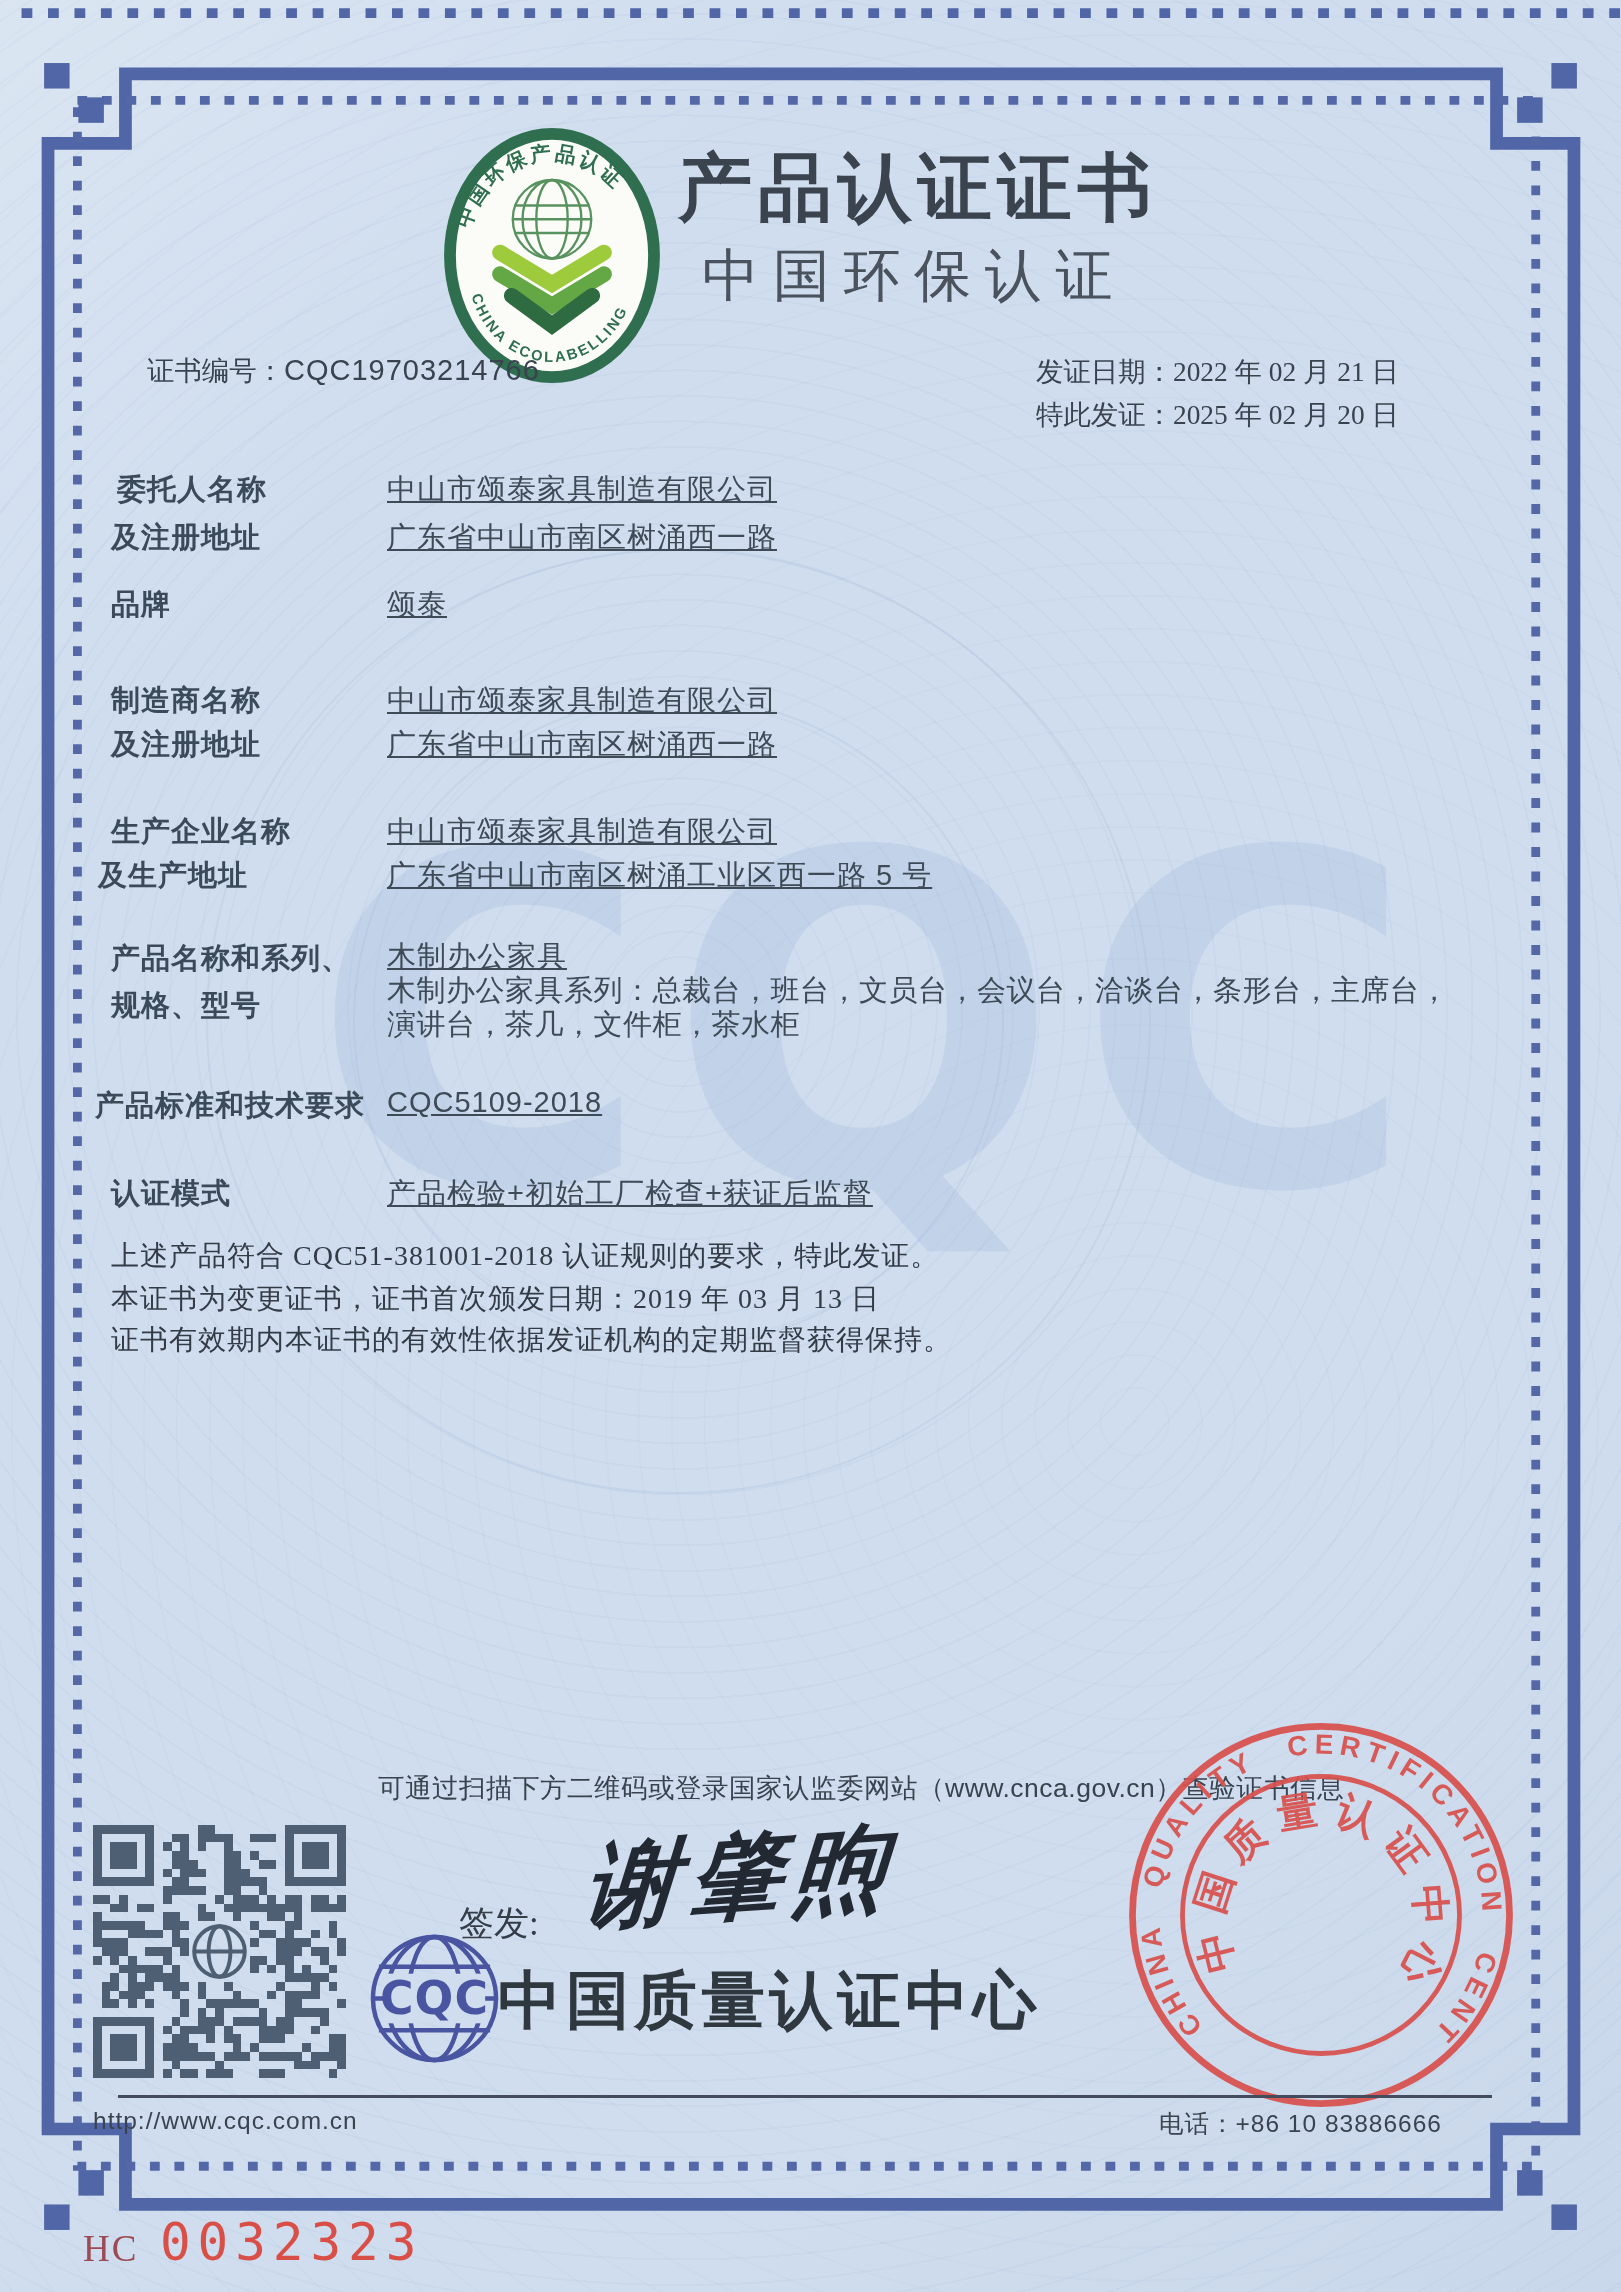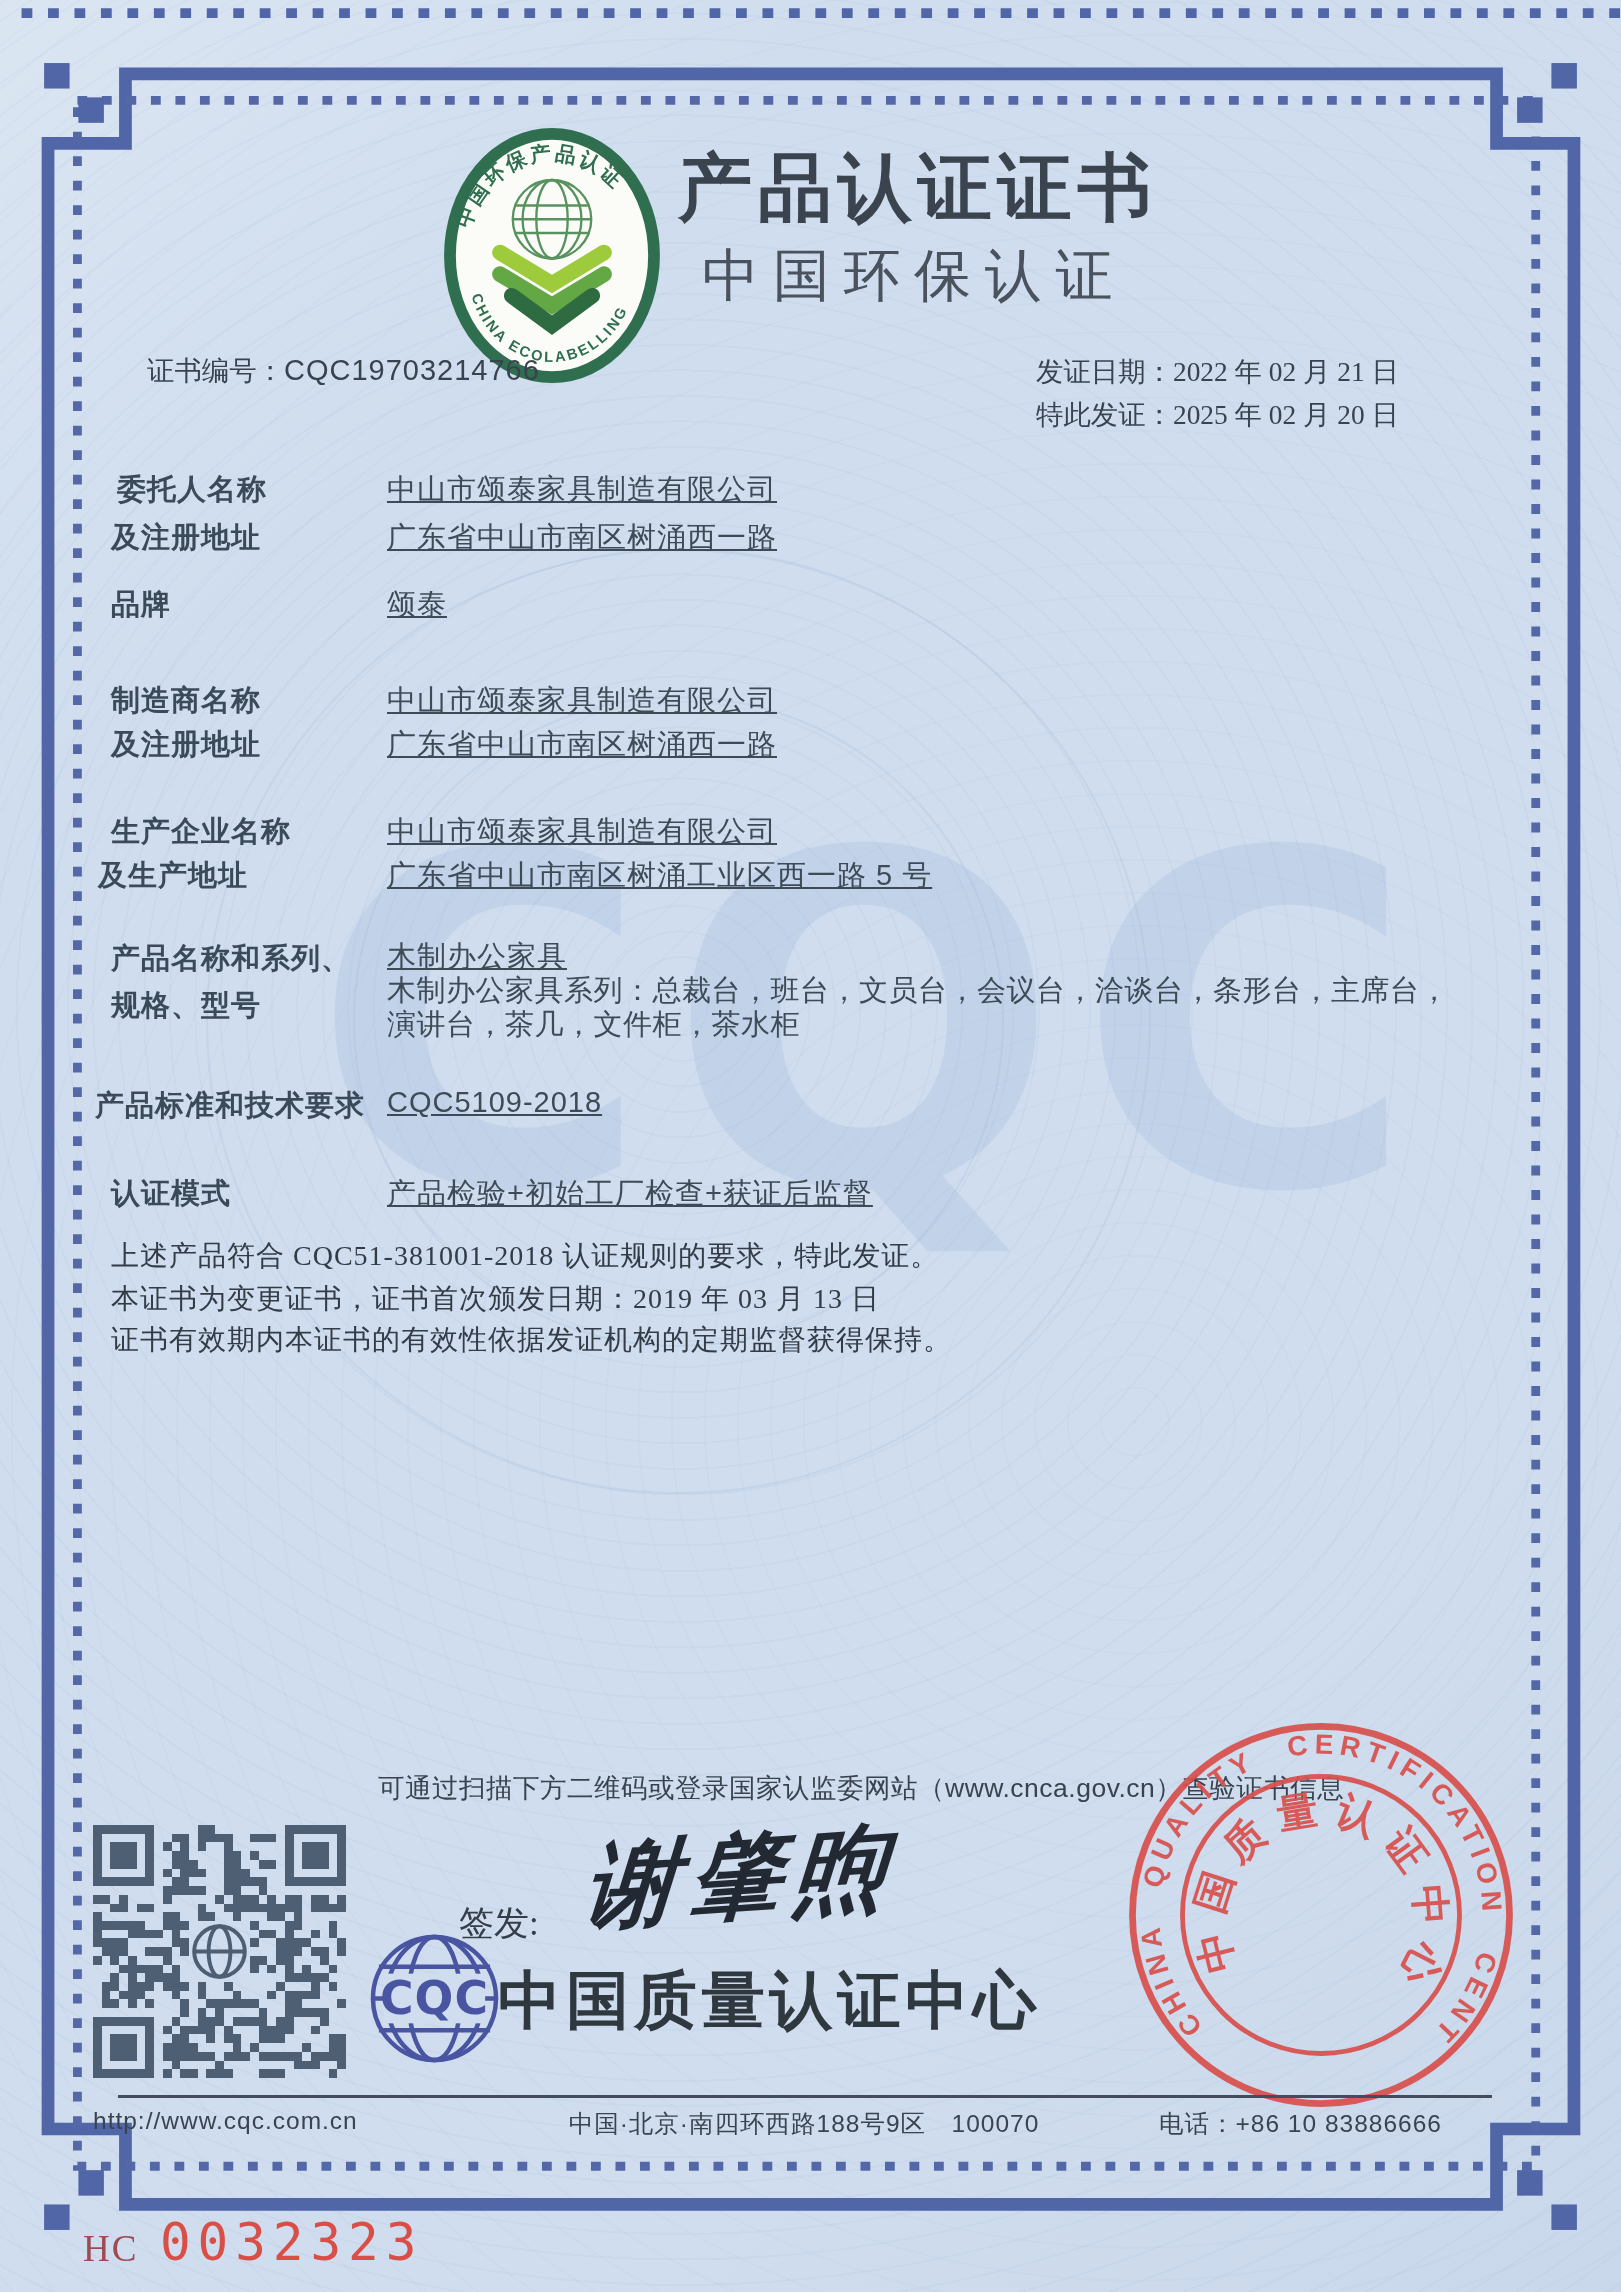--- a/index.html
+++ b/index.html
@@ -198,20 +198,19 @@
       <path id="arcCn" d="M 124 266 A 100 100 0 1 1 296 266"></path>
     </defs>
     <circle cx="210" cy="210" r="196" fill="none" stroke="#d8514d" stroke-width="7"></circle>
     <circle cx="210" cy="210" r="144" fill="none" stroke="#d8514d" stroke-width="5"></circle>
     <text class="stamp-en"><textPath href="#arcEn" startOffset="4">CHINA QUALITY CERTIFICATION CENTRE</textPath></text>
     <text class="stamp-cn"><textPath href="#arcCn" startOffset="2">中国质量认证中心</textPath></text>
   </svg>
 
   <div class="abs rule" style="left:118px;top:2095px;width:1374px;"></div>
   <div class="abs footer-txt" style="left:93px;top:2107px;">http://www.cqc.com.cn</div>
-  <div class="abs footer-txt" style="left:412px;top:2107px;width:784px;text-align:center;">中国·北京·南四环西路188号9区　100070</div>
   <div class="abs footer-txt" style="left:1145px;top:2107px;margin-left:14px;">电话：+86 10 83886666</div>
 
   <div class="abs serial-hc" style="left:83px;top:2227px;">HC</div>
   <div class="abs serial-no" style="left:160px;top:2213px;">0032323</div>
 
 </div>
 
 
 </body></html>

